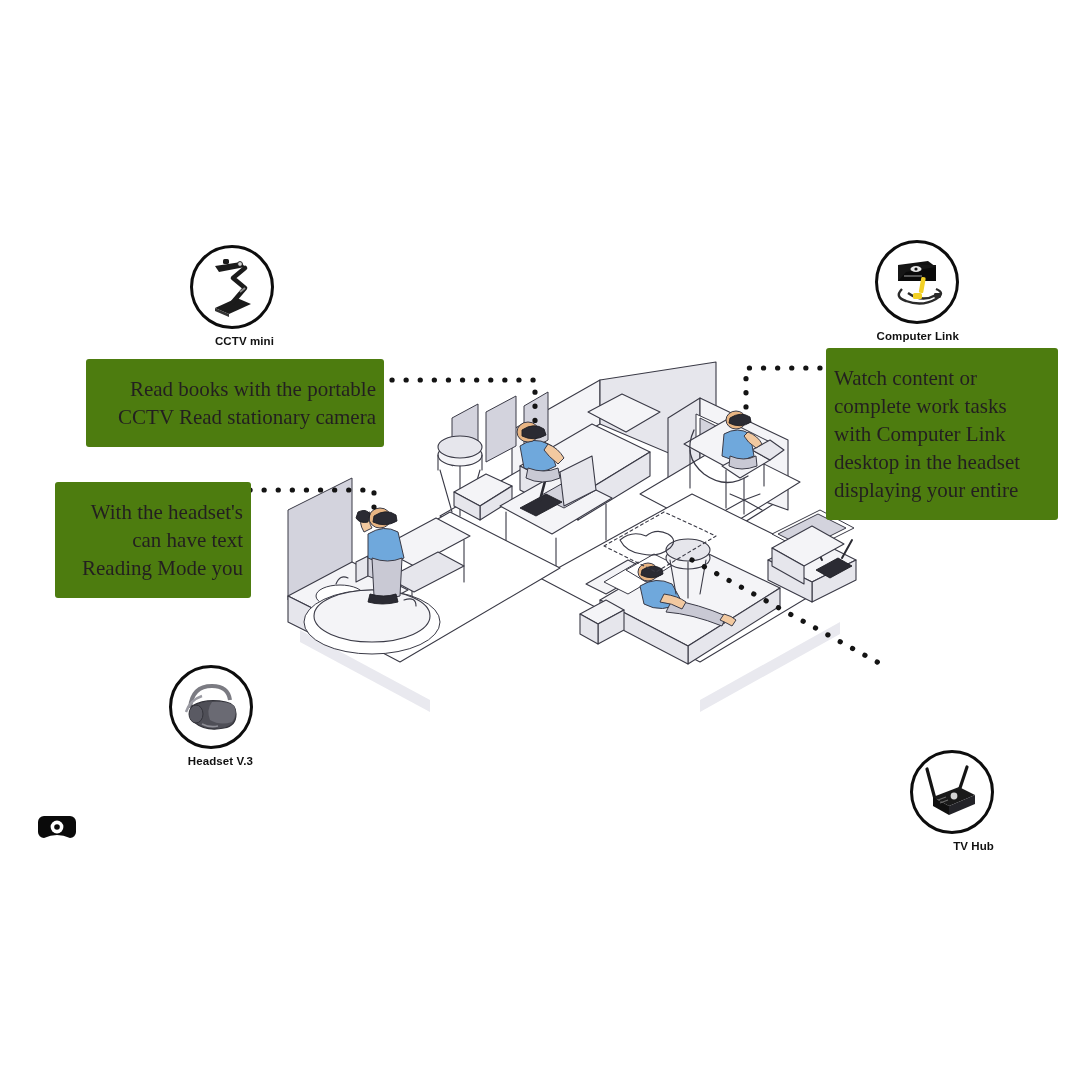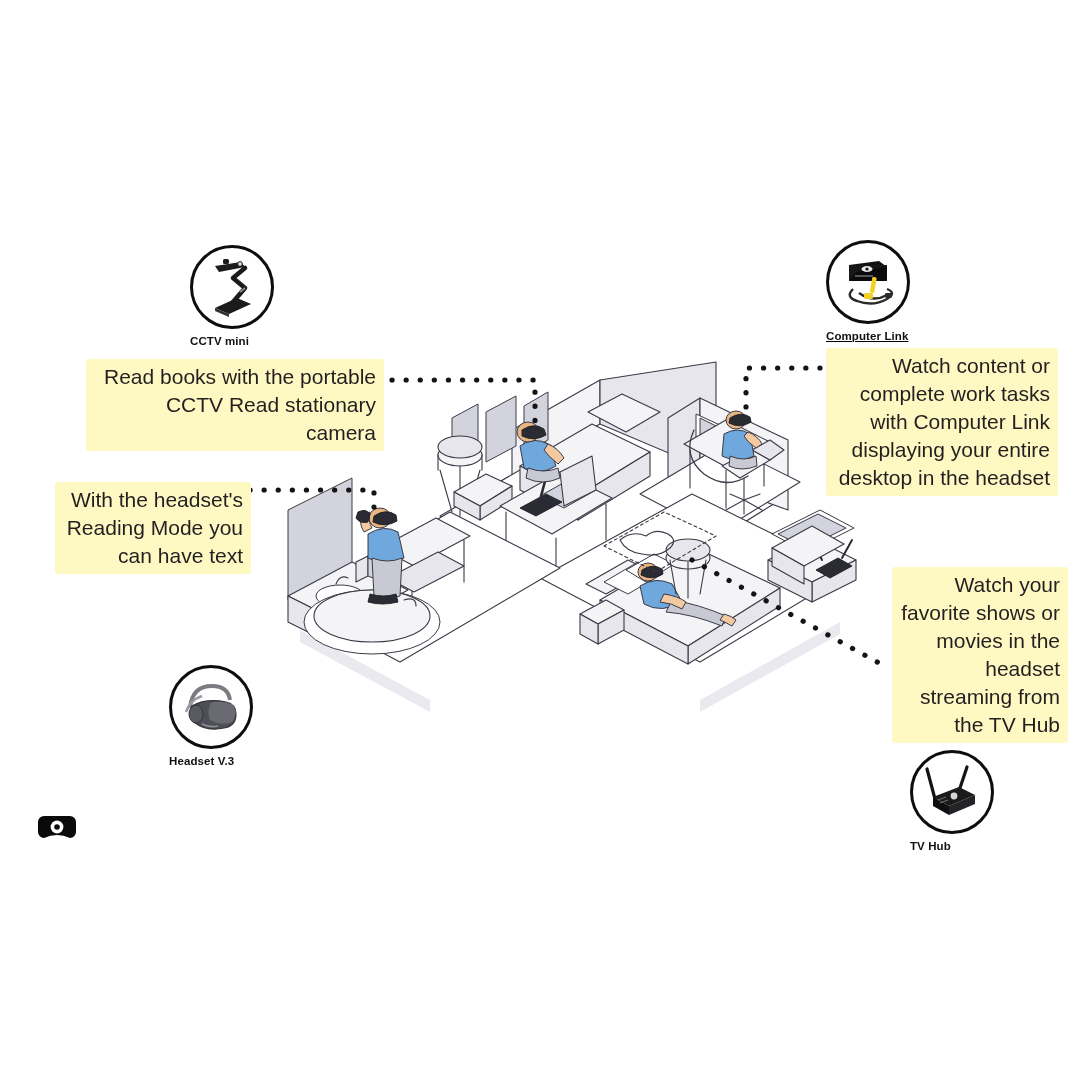--- a/index.html
+++ b/index.html
@@ -15,21 +15,21 @@
     position: relative;
     width: 1080px;
     height: 1080px;
     background: #ffffff;
     overflow: hidden;
   }
 
   
   .product {
     position: absolute;
-    text-align: left;
+    text-align: right;
   }
   .product .ring {
     width: 84px;
     height: 84px;
     border: 3.5px solid #0d0d0d;
     border-radius: 50%;
     margin: 0 auto;
     position: relative;
     background: #ffffff;
     box-sizing: border-box;
@@ -40,30 +40,31 @@
     font-size: 11.5px;
     font-weight: bold;
     color: #111111;
     letter-spacing: .1px;
     white-space: nowrap;
   }
 
   
   .bubble {
     position: absolute;
-    background: #fef9c3;
+    background: #4d7c0f;
     color: #231f20;
     font-size: 21px;
     line-height: 28px;
-    padding: 4px 8px;
+    padding: 16px 8px;
     border-radius: 3px;
     box-sizing: border-box;
+    font-family: Liberation Serif, serif;
   }
   .bubble.right  { text-align: right; }
-  .bubble.left   { text-align: right; }
+  .bubble.left   { text-align: left; }
 
   
   #scene { position: absolute; left: 0; top: 0; }
 
   
   #logo {
     position: absolute;
     left: 38px;
     top: 814px;
     width: 38px;
@@ -306,21 +307,21 @@
         <path fill="none" stroke="#8d8d8d" stroke-width="2" d="M47,44 L52,40"></path>
 
         <polygon fill="#1b1b1b" points="22,18 48,14 52,19 26,24"></polygon>
         <rect x="30" y="11" width="6" height="5" rx="1.6" fill="#1b1b1b"></rect>
         <circle cx="47" cy="16" r="2.4" fill="#d8d8d8" stroke="#1b1b1b" stroke-width="1"></circle>
       </svg>
     </div>
     <div class="cap">CCTV mini</div>
   </div>
 
-  <div class="product" style="left:826px; top:240px; width:84px;text-decoration:underline;">
+  <div class="product" style="left:875px; top:240px; width:84px;">
     <div class="ring">
       <svg width="77" height="77" viewBox="0 0 77 77">
 
         <polygon fill="#111" points="20,22 50,18 58,24 28,29"></polygon>
         <rect x="20" y="22" width="38" height="16" fill="#161616"></rect>
         <polygon fill="#0a0a0a" points="20,38 58,38 58,24 28,29"></polygon>
         <ellipse cx="38" cy="26" rx="5.5" ry="3" fill="#e8e8e8"></ellipse>
         <circle cx="38" cy="26" r="1.6" fill="#111"></circle>
         <rect x="26" y="32" width="18" height="2" fill="#555"></rect>
 
@@ -370,40 +371,32 @@
     <div class="cap">TV Hub</div>
   </div>
 
   <div class="bubble right" style="left:86px; top:359px; width:298px;">
     <div>Read books with the portable</div>
     <div>CCTV Read stationary camera</div>
   </div>
 
   <div class="bubble right" style="left:55px; top:482px; width:196px;">
     <div>With the headset's</div>
+    <div>can have text</div>
     <div>Reading Mode you</div>
-    <div>can have text</div>
   </div>
 
   <div class="bubble left" style="left:826px; top:348px; width:232px;">
     <div>Watch content or</div>
     <div>complete work tasks</div>
     <div>with Computer Link</div>
+    <div>desktop in the headset</div>
     <div>displaying your entire</div>
-    <div>desktop in the headset</div>
-  </div>
-
-  <div class="bubble left" style="left:892px; top:567px; width:176px;">
-    <div>Watch your</div>
-    <div>favorite shows or</div>
-    <div>movies in the</div>
-    <div>headset</div>
-    <div>streaming from</div>
-    <div>the TV Hub</div>
-  </div>
+  </div>
+
 
   <svg id="logo" viewBox="0 0 38 28">
     <path fill="#0a0a0a" d="M6,2 h26 a6,6 0 0 1 6,6 v10 a6,6 0 0 1 -6,6
                             q-13,-6 -26,0 a6,6 0 0 1 -6,-6 v-10 a6,6 0 0 1 6,-6 z"></path>
     <circle cx="19" cy="13" r="6.4" fill="#ffffff"></circle>
     <circle cx="19" cy="13" r="2.8" fill="#0a0a0a"></circle>
   </svg>
 
 </div>
 

